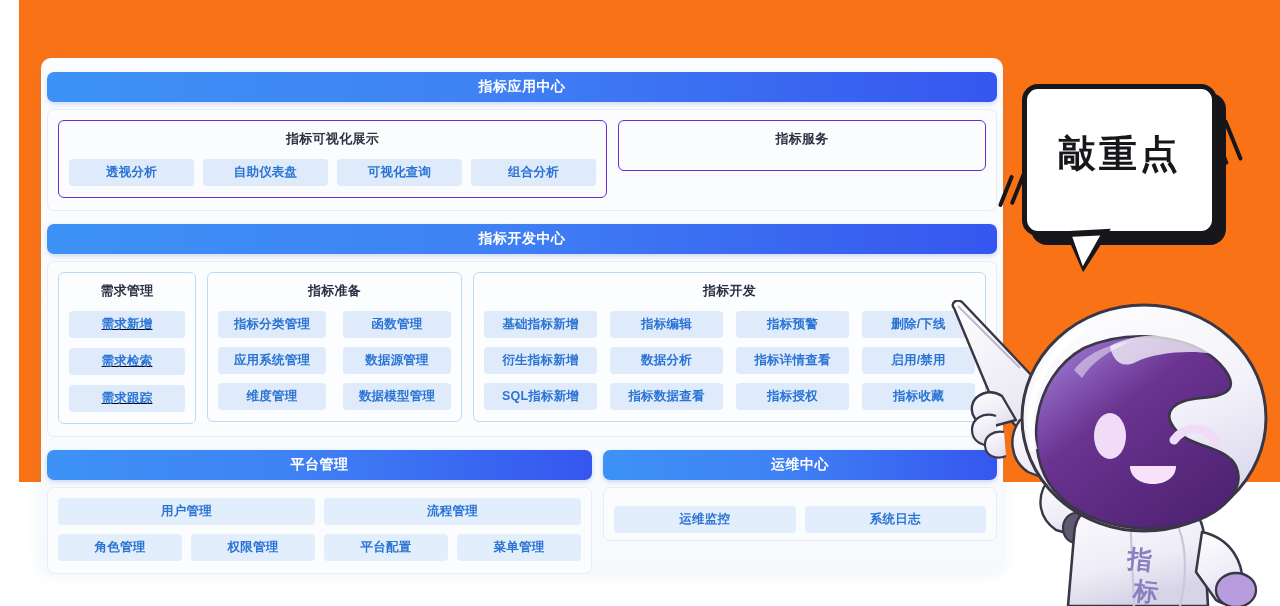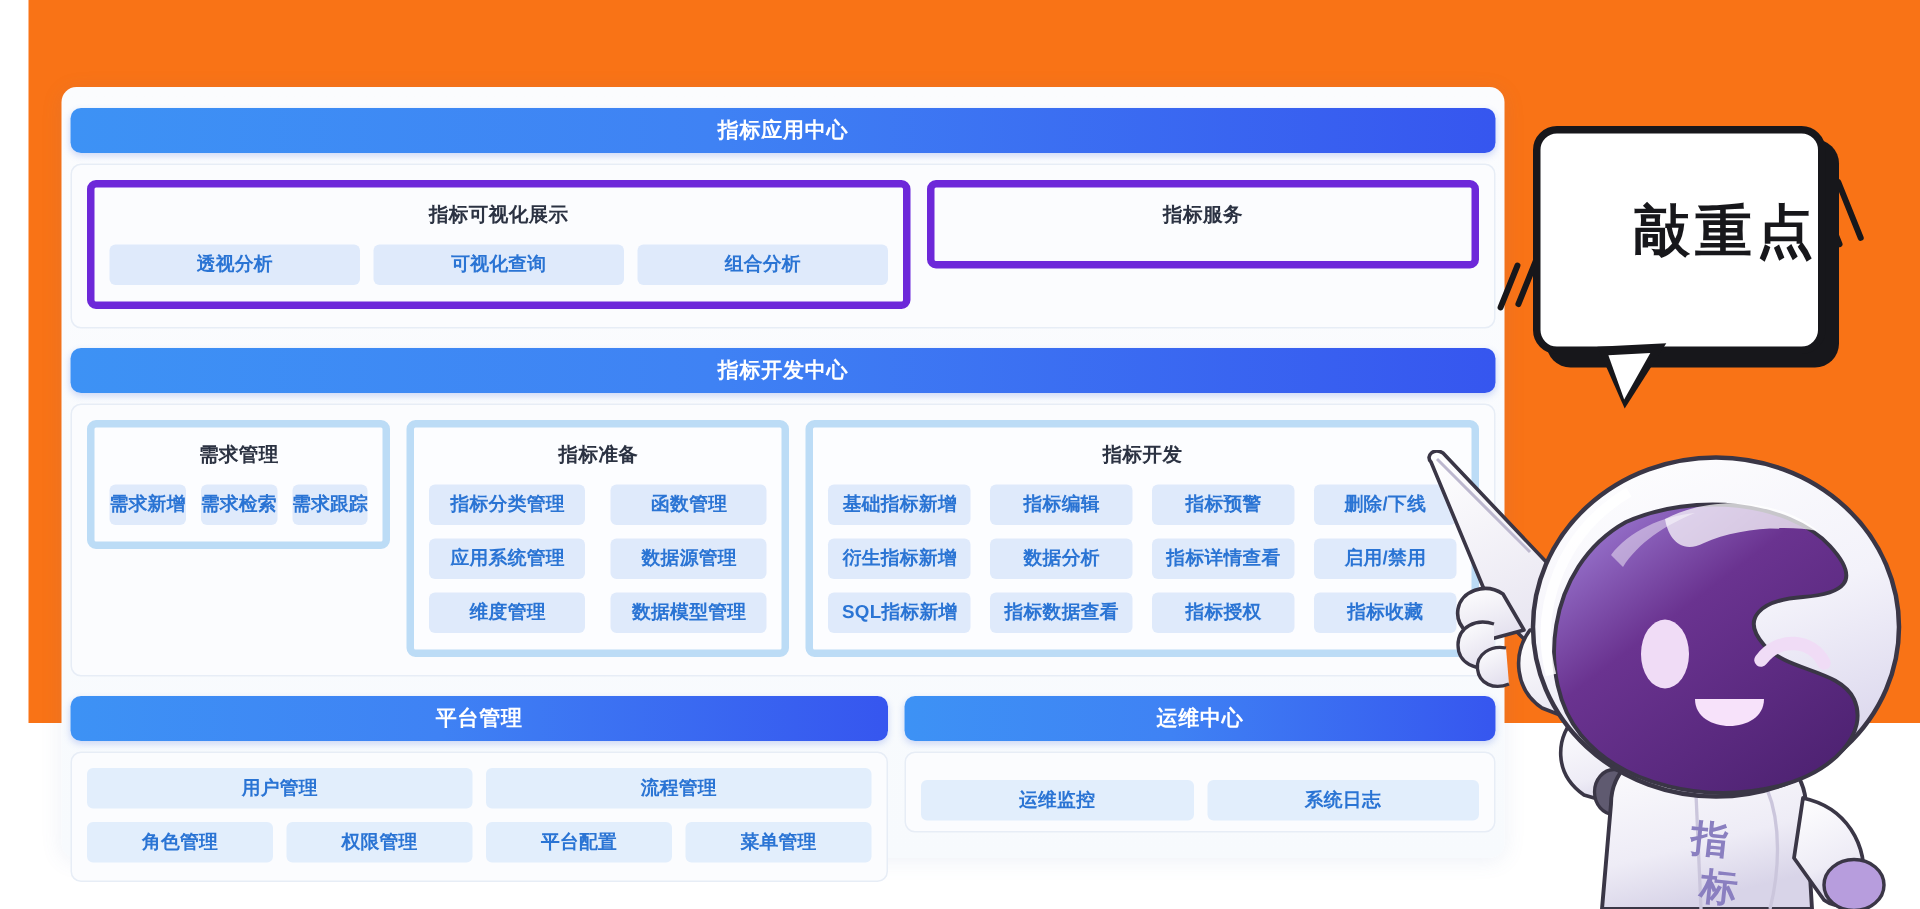--- a/index.html
+++ b/index.html
@@ -34,21 +34,21 @@
     background:#fbfcfe;
     border:1px solid #e7edf6;
     border-radius:7px;
     margin-top:7px;
     padding:10px 10px 12px 10px;
   }
 
   
   .subpanel{
     background:#fbfcfe;
-    border:5px solid #6d28d9;
+    border:1px solid #6d28d9;
     border-radius:6px;
     padding:9px 10px 11px 10px;
   }
   .subpanel.blue{ border-color:#bcdcf6; background:#fcfdff; }
   .sub-title{
     text-align:center; font-size:13px; font-weight:700; color:#2b3242;
     margin-bottom:11px; letter-spacing:.3px;
   }
 
   
@@ -60,21 +60,21 @@
     height:27px;
     display:flex; align-items:center; justify-content:center;
     white-space:nowrap;
     letter-spacing:.2px;
   }
   .tile.pale{ background:#e2eefc; }
 
   .tile-row{ display:flex; gap:9px; }
   .tile-row > .tile{ flex:1 1 0; }
   .tile-grid2{ display:grid; grid-template-columns:1fr 1fr; gap:9px 17px; }
-  .tile-col{ display:flex; flex-direction:row; gap:10px; }
+  .tile-col{ display:flex; flex-direction:column; gap:10px;text-decoration:underline; }
   .tile-grid4{ display:grid; grid-template-columns:repeat(4,1fr); gap:9px 13px; }
 
   
   .row-app{ display:flex; gap:11px; }
   .row-app .left{ flex: 0 0 549px; }
   .row-app .right{ flex: 1 1 auto; }
 
   
   .row-dev{ display:flex; gap:11px; align-items:stretch; }
   .dev-need{ flex:0 0 138px; }
@@ -91,21 +91,21 @@
 
   
   .bubble-wrap{ position:absolute; left:985px; top:62px; width:230px; height:200px; }
   .bubble{
     position:absolute; left:18px; top:22px; width:195px; height:152px;
     background:#fff; border:5px solid #17171b; border-radius:16px;
     box-shadow: 9px 9px 0 0 #17171b;
   }
   .bubble-text{
     position:absolute; left:0; right:0; top:46px;
-    text-align:right; font-size:38px; font-weight:900; color:#17171b;
+    text-align:center; font-size:38px; font-weight:900; color:#17171b;
     letter-spacing:3px; line-height:1;
     font-family:"DejaVu Sans","Liberation Sans",sans-serif;
   }
   .bubble-tail{
     position:absolute; left:62px; top:168px; width:0;height:0;
     border-left:16px solid transparent;
     border-right:30px solid transparent;
     border-top:42px solid #17171b;
     transform: rotate(-3deg);
   }
@@ -134,20 +134,21 @@
 
     <div class="sec-block">
       <div class="sec-head">指标应用中心</div>
       <div class="panel-body">
         <div class="row-app">
           <div class="left">
             <div class="subpanel">
               <div class="sub-title">指标可视化展示</div>
               <div class="tile-row">
                 <div class="tile">透视分析</div>
+                <div class="tile">自助仪表盘</div>
                 <div class="tile">可视化查询</div>
                 <div class="tile">组合分析</div>
               </div>
             </div>
           </div>
           <div class="right">
             <div class="subpanel">
               <div class="sub-title">指标服务</div>
             </div>
           </div>

